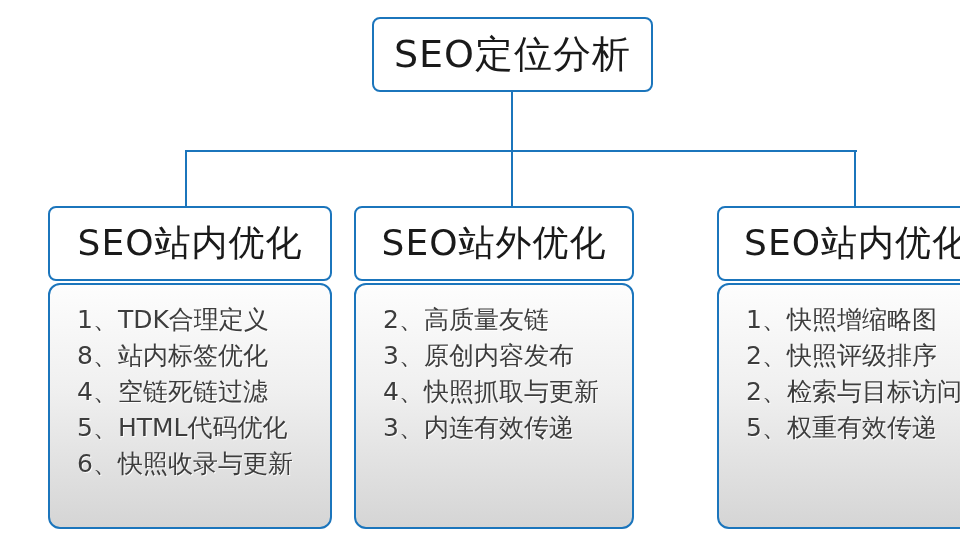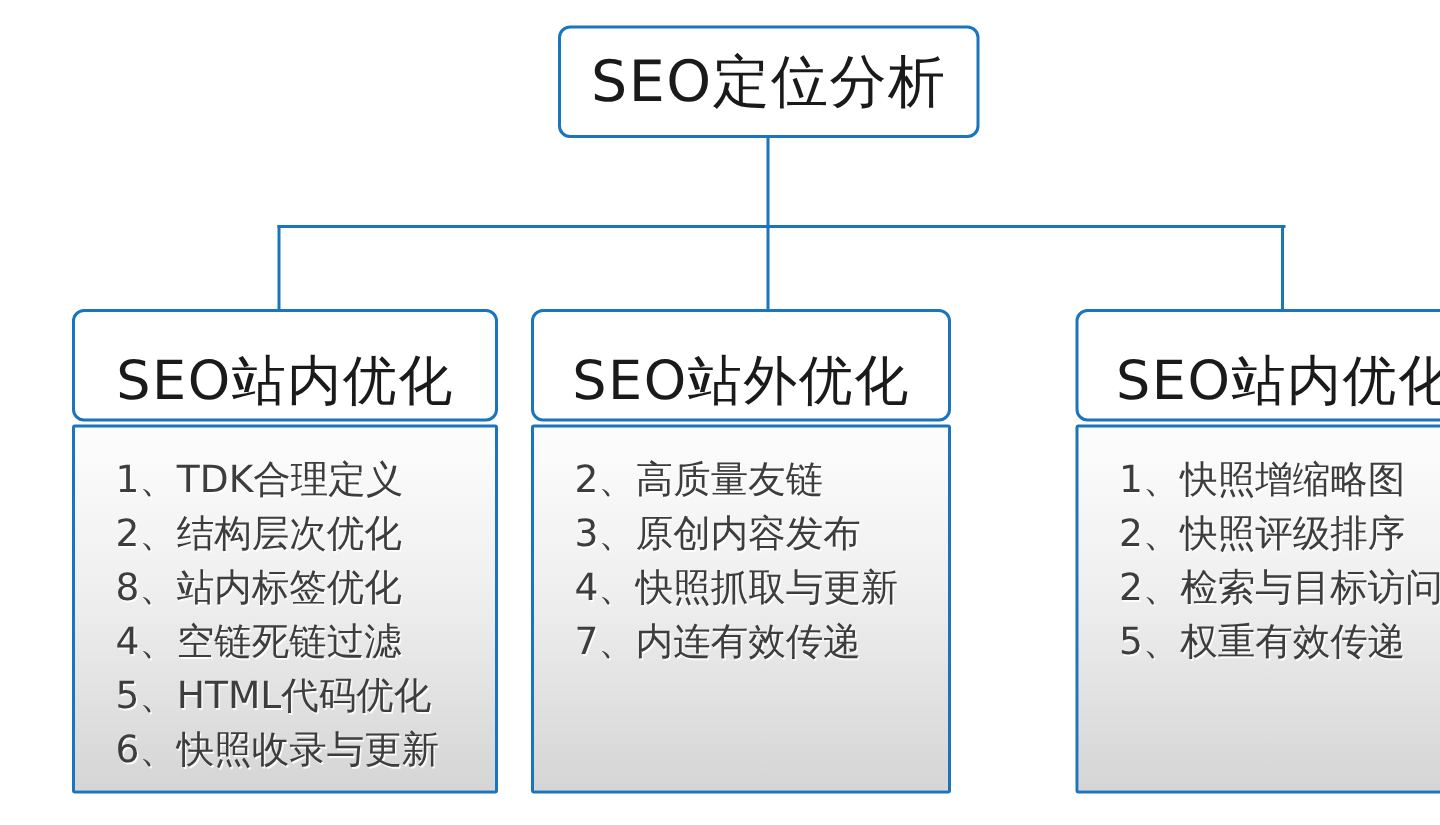--- a/index.html
+++ b/index.html
@@ -28,31 +28,31 @@
     box-sizing:border-box;
     color:var(--header-text);
   }
   .node.root{
     left:329px;top:17px;width:281px;height:75px;
     font-size:38px;letter-spacing:1px;
   }
   .node.header{
     position:absolute;
     left:0;top:0;width:100%;height:75px;
-    font-size:36px;letter-spacing:1px;align-items:flex-end;
+    font-size:36px;letter-spacing:1px;
   }
   .column{
     position:absolute;top:206px;height:325px;
   }
   .panel{
     position:absolute;
     left:0;top:77px;width:100%;height:246px;
     box-sizing:border-box;
     border:2px solid var(--accent);
-    border-radius:2px;
+    border-radius:12px;
     background:linear-gradient(180deg,var(--panel-top) 0%,var(--panel-mid) 45%,var(--panel-bottom) 100%);
     padding:17px 0 0 27px;
   }
   .item{
     font-size:25px;
     line-height:36px;
     color:var(--item-text);
     text-shadow:1px 1px 0 rgba(255,255,255,0.85);
     white-space:nowrap;
   }
@@ -77,37 +77,36 @@
   <div class="line v" style="left:142px;top:150px;height:57px"></div>
   <div class="line v" style="left:468px;top:150px;height:57px"></div>
   <div class="line v" style="left:811px;top:150px;height:57px"></div>
 
   <div class="column" style="left:5px;width:284px">
     <div class="node header">
       <span>SEO站内优化</span>
     </div>
     <div class="panel">
       <div class="item">1、TDK合理定义</div>
-      <div class="item">2、结构层次优化</div>
       <div class="item">8、站内标签优化</div>
       <div class="item">4、空链死链过滤</div>
       <div class="item">5、HTML代码优化</div>
       <div class="item">6、快照收录与更新</div>
     </div>
   </div>
 
   <div class="column" style="left:311px;width:280px">
     <div class="node header">
       <span>SEO站外优化</span>
     </div>
     <div class="panel">
       <div class="item">2、高质量友链</div>
       <div class="item">3、原创内容发布</div>
       <div class="item">4、快照抓取与更新</div>
-      <div class="item">7、内连有效传递</div>
+      <div class="item">3、内连有效传递</div>
     </div>
   </div>
 
   <div class="column" style="left:674px;width:279px">
     <div class="node header">
       <span>SEO站内优化</span>
     </div>
     <div class="panel">
       <div class="item">1、快照增缩略图</div>
       <div class="item">2、快照评级排序</div>

